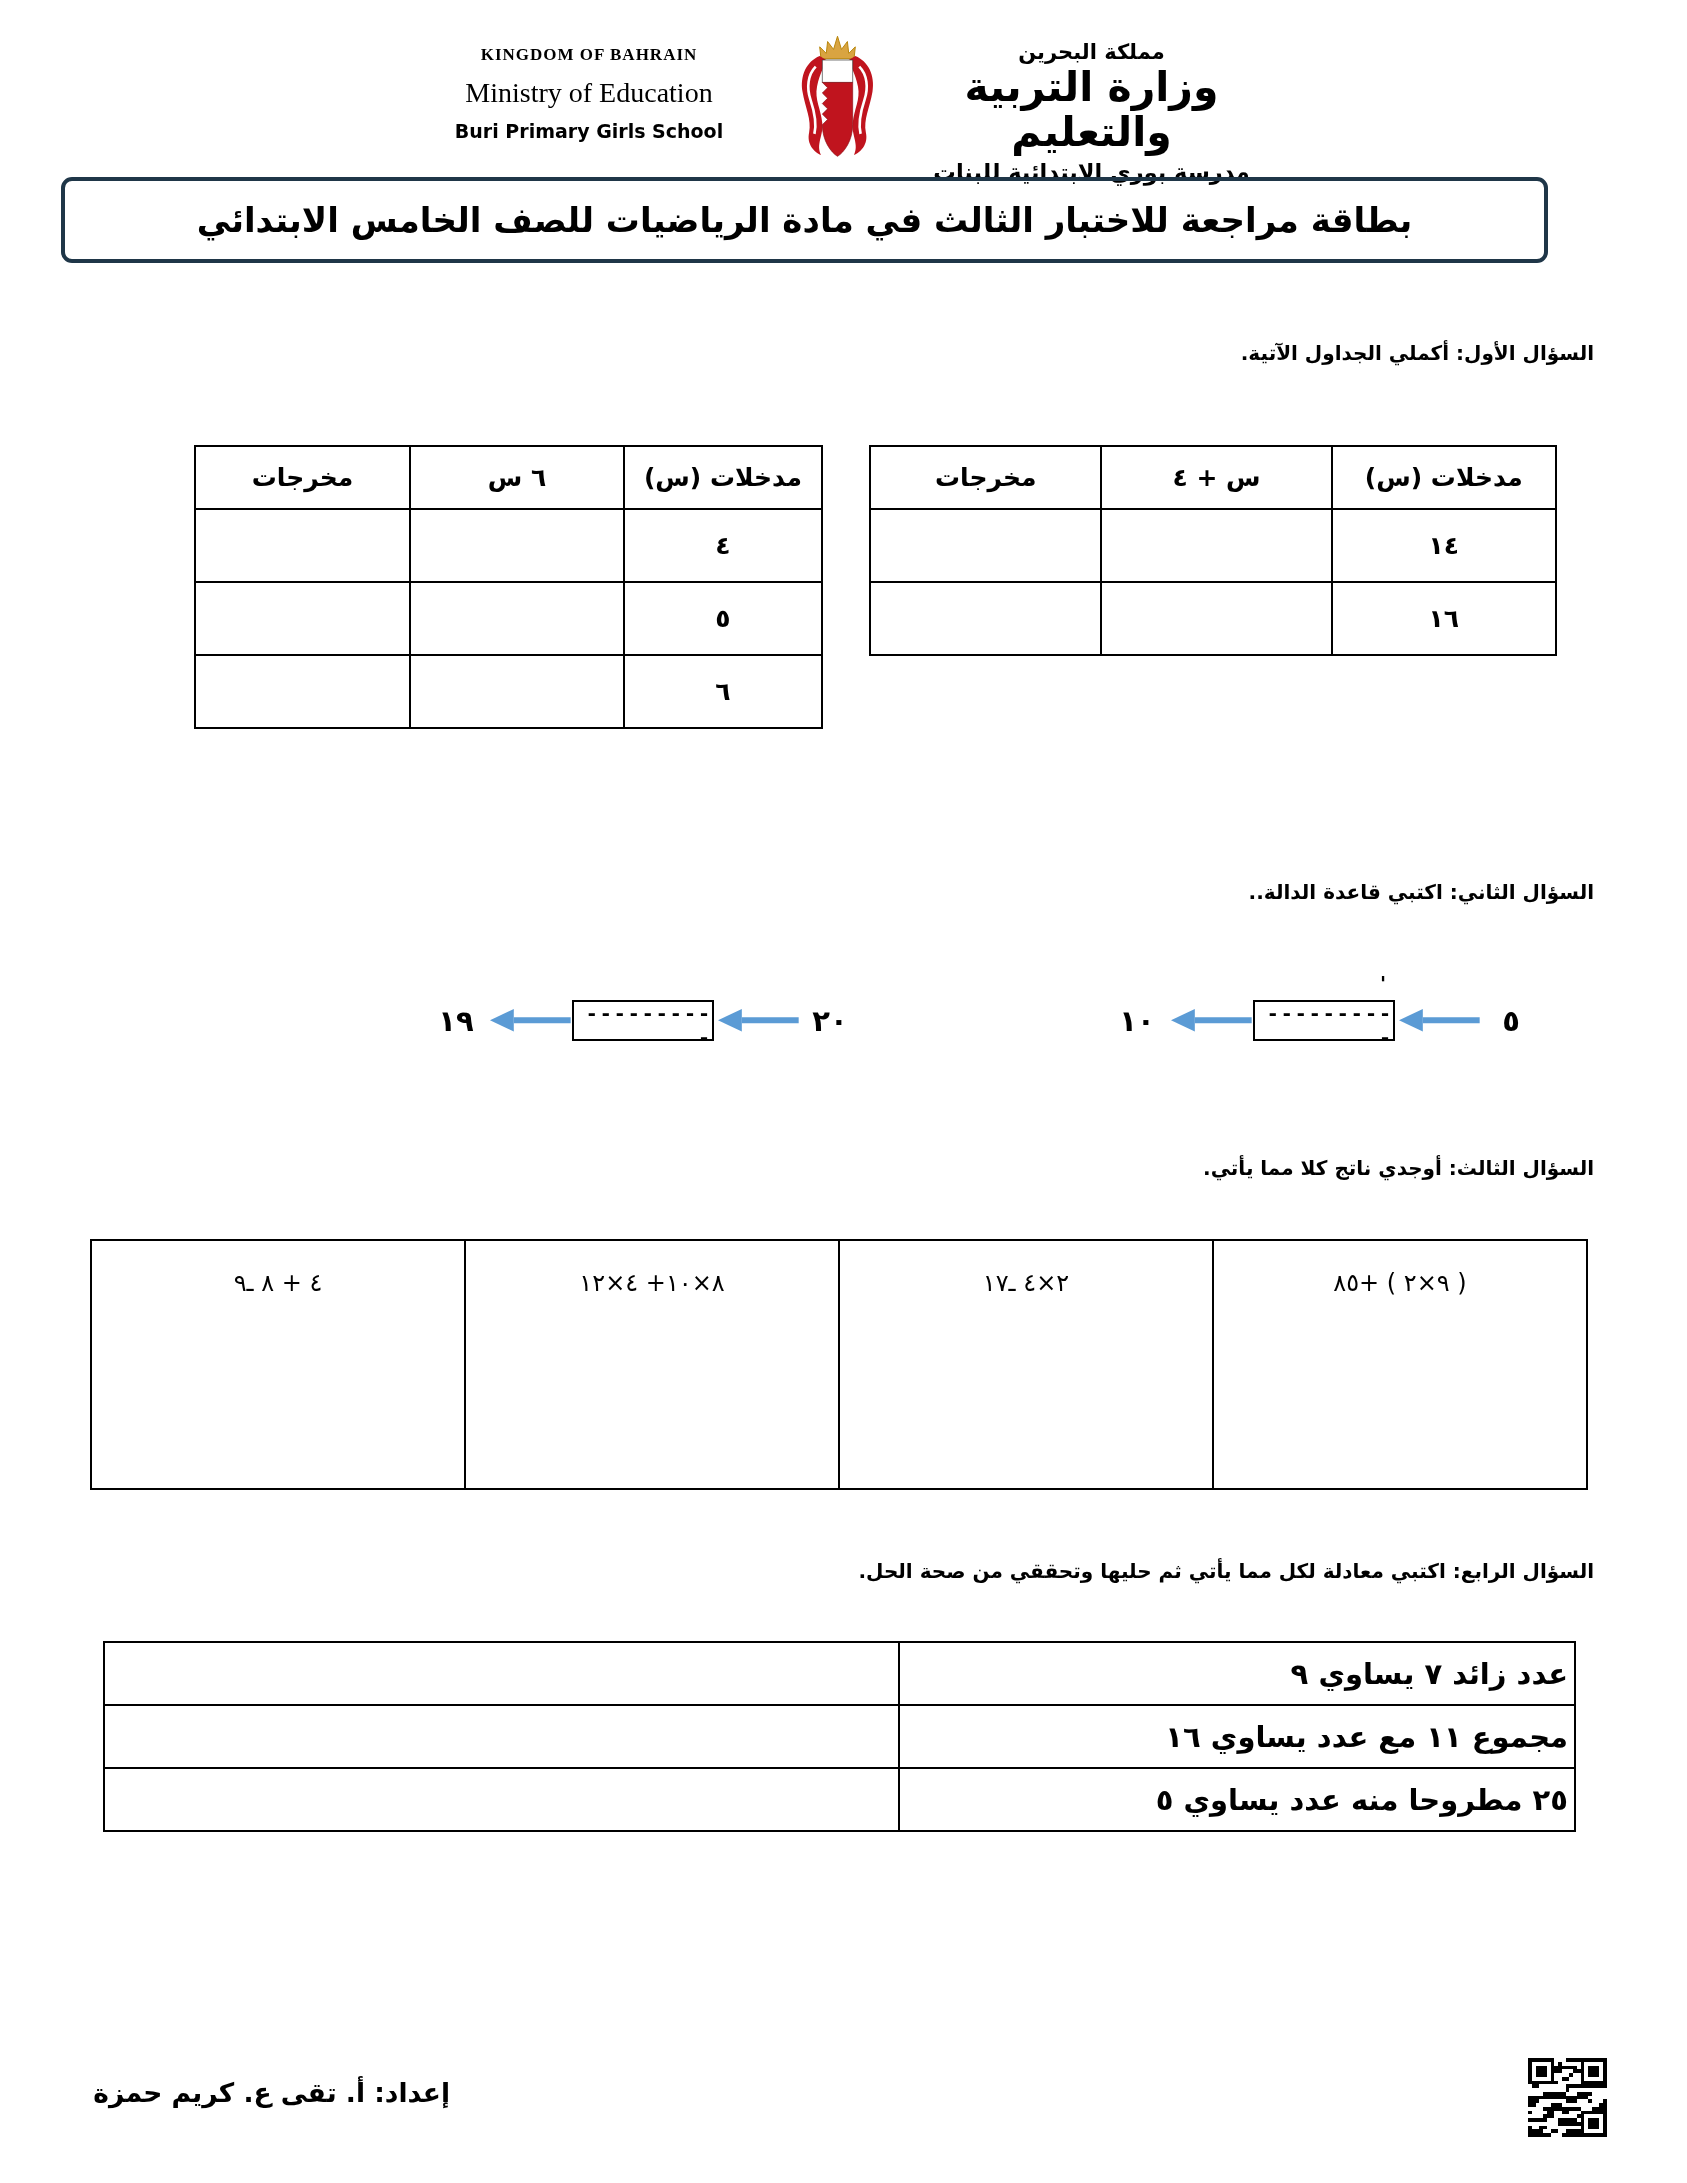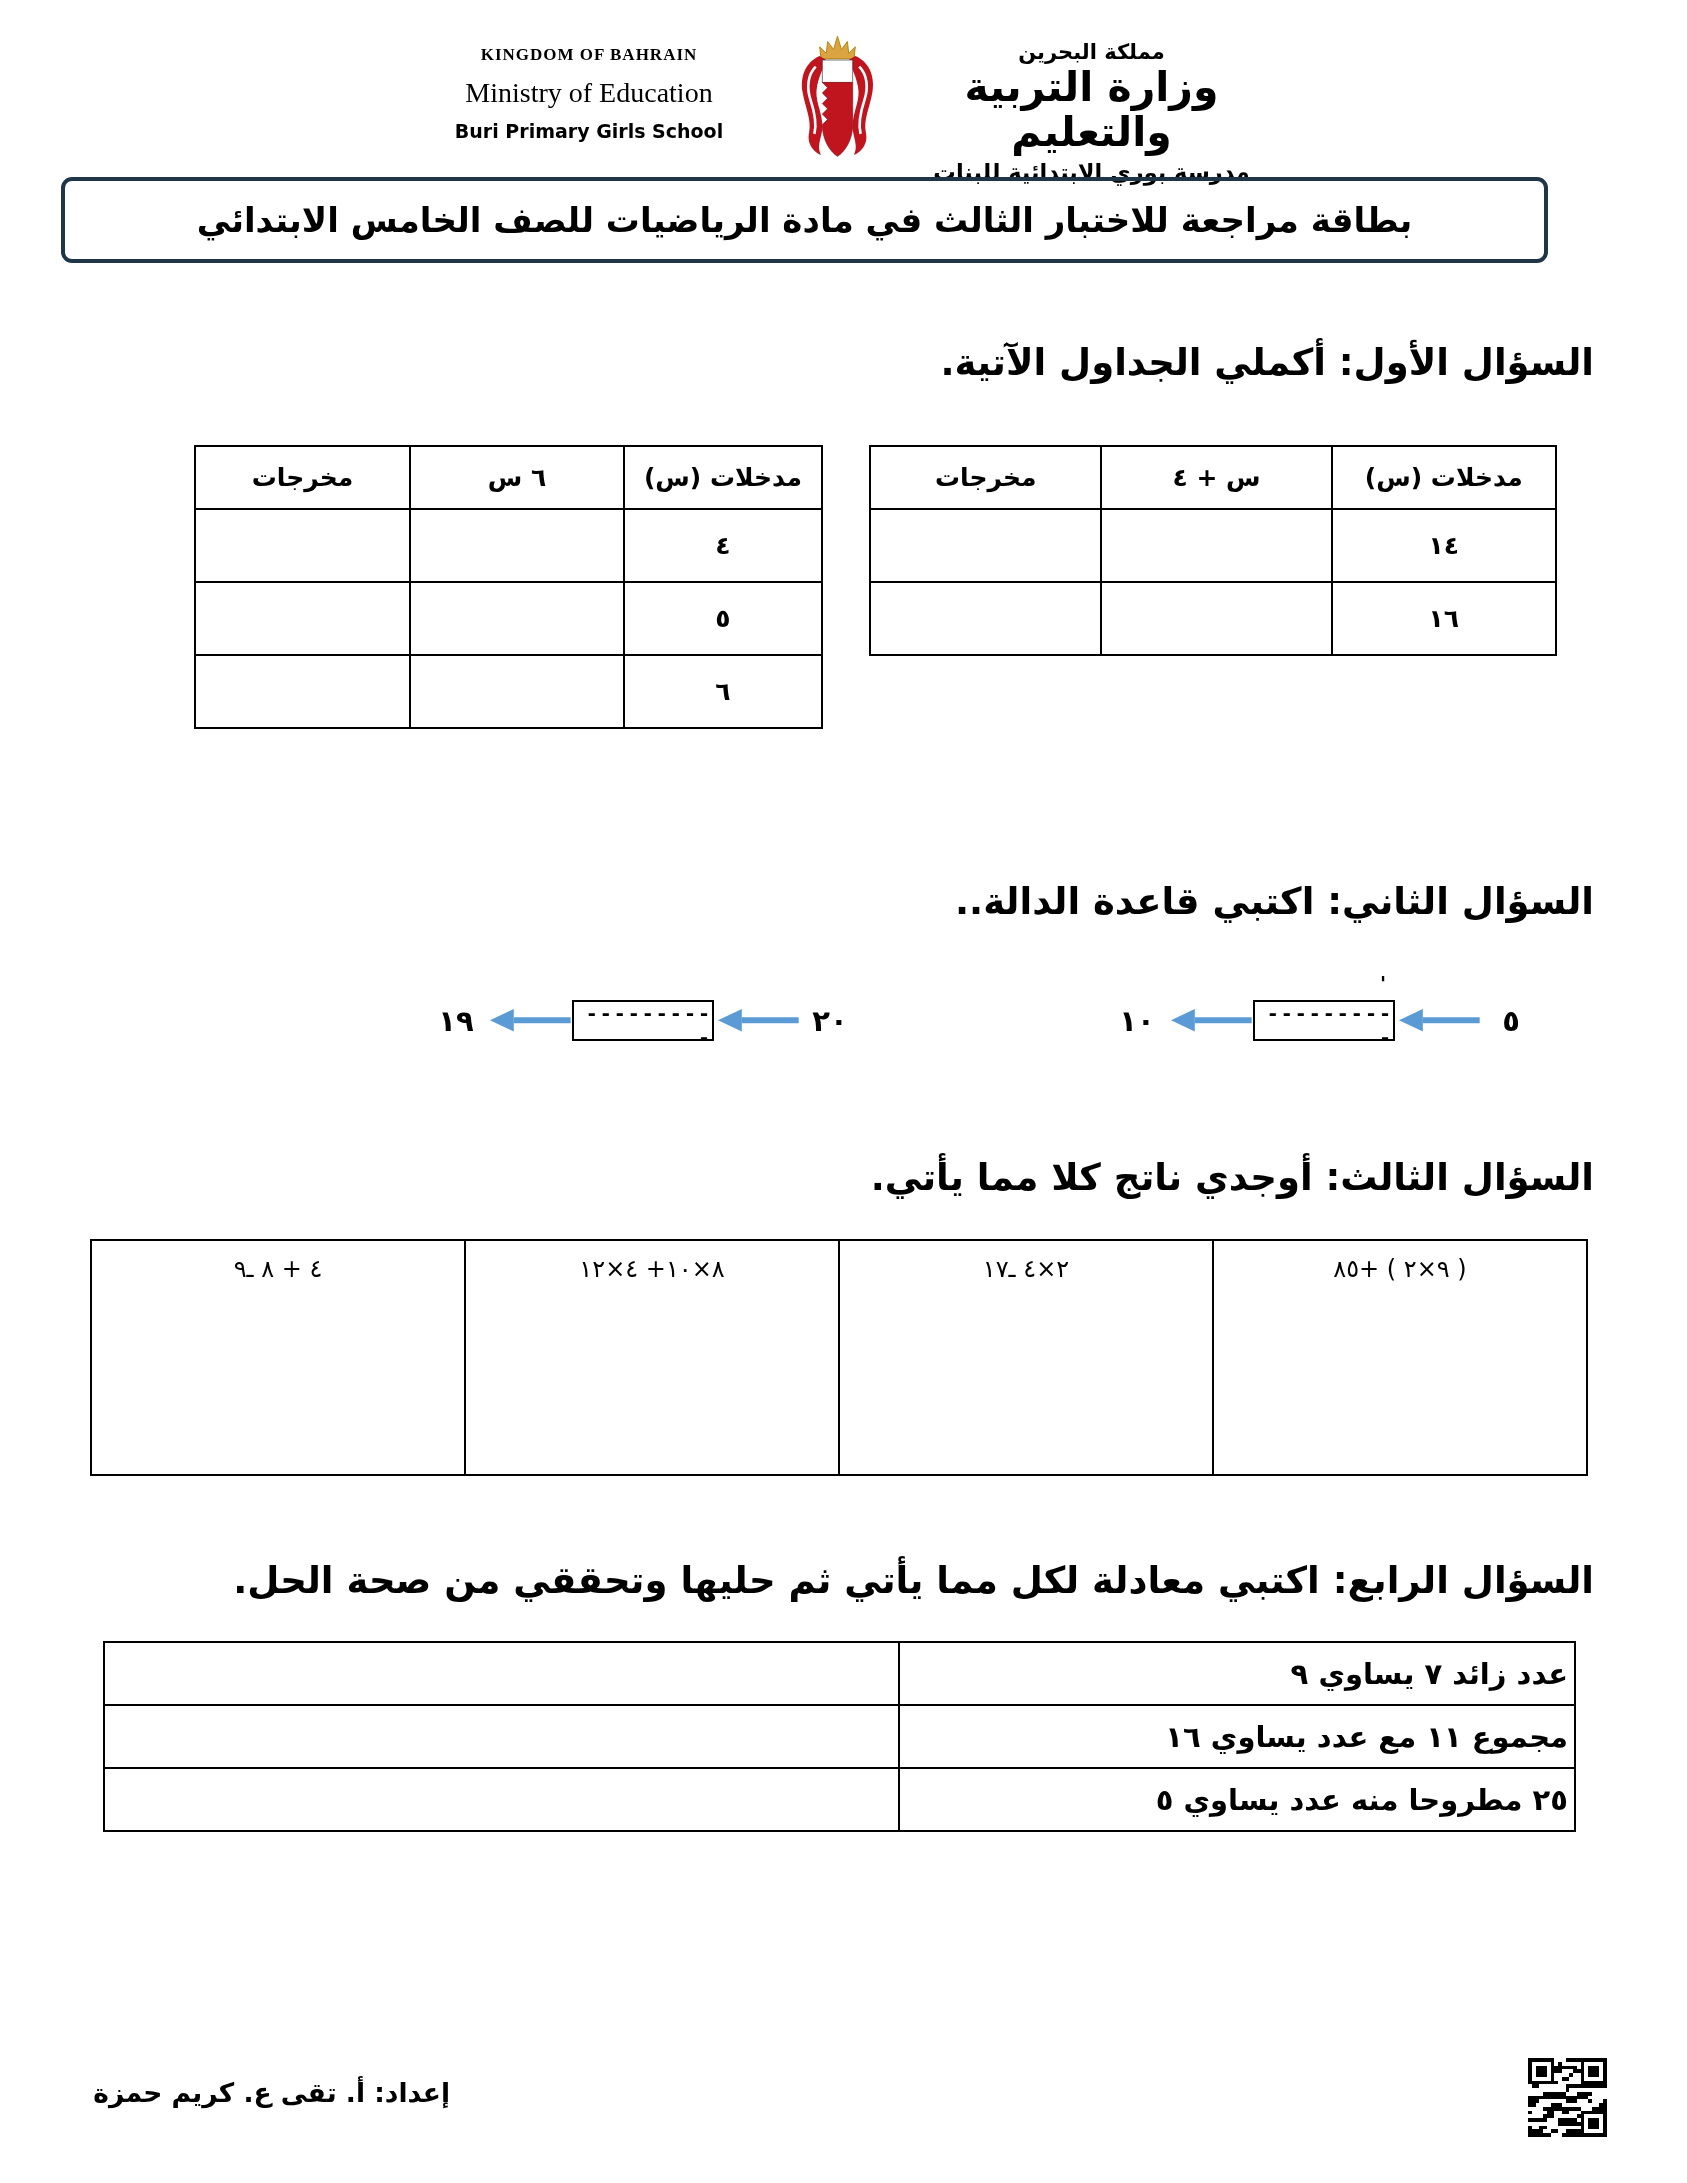--- a/index.html
+++ b/index.html
@@ -113,21 +113,21 @@
     direction: rtl;
     font-family: "DejaVu Sans", sans-serif;
     color: #000;
     white-space: nowrap;
   }
 
   
   .q-heading {
     position: absolute;
     direction: rtl;
-    font-size: 37px;
+    font-size: 20px;
     font-weight: 700;
     font-family: "DejaVu Sans", sans-serif;
     white-space: nowrap;
     text-align: right;
   }
 
   
   .io-table {
     position: absolute;
     border-collapse: collapse;
@@ -196,21 +196,21 @@
     direction: rtl;
     table-layout: fixed;
   }
   .expr-table td {
     border: 2px solid #000;
     text-align: center;
     vertical-align: top;
     font-size: 24px;
     font-weight: 400;
     font-family: "DejaVu Sans", sans-serif;
-    padding-top: 14px;
+    padding-top: 28px;
     height: 218px;
   }
 
   
   .eq-table {
     position: absolute;
     border-collapse: collapse;
     direction: rtl;
     table-layout: fixed;
   }

